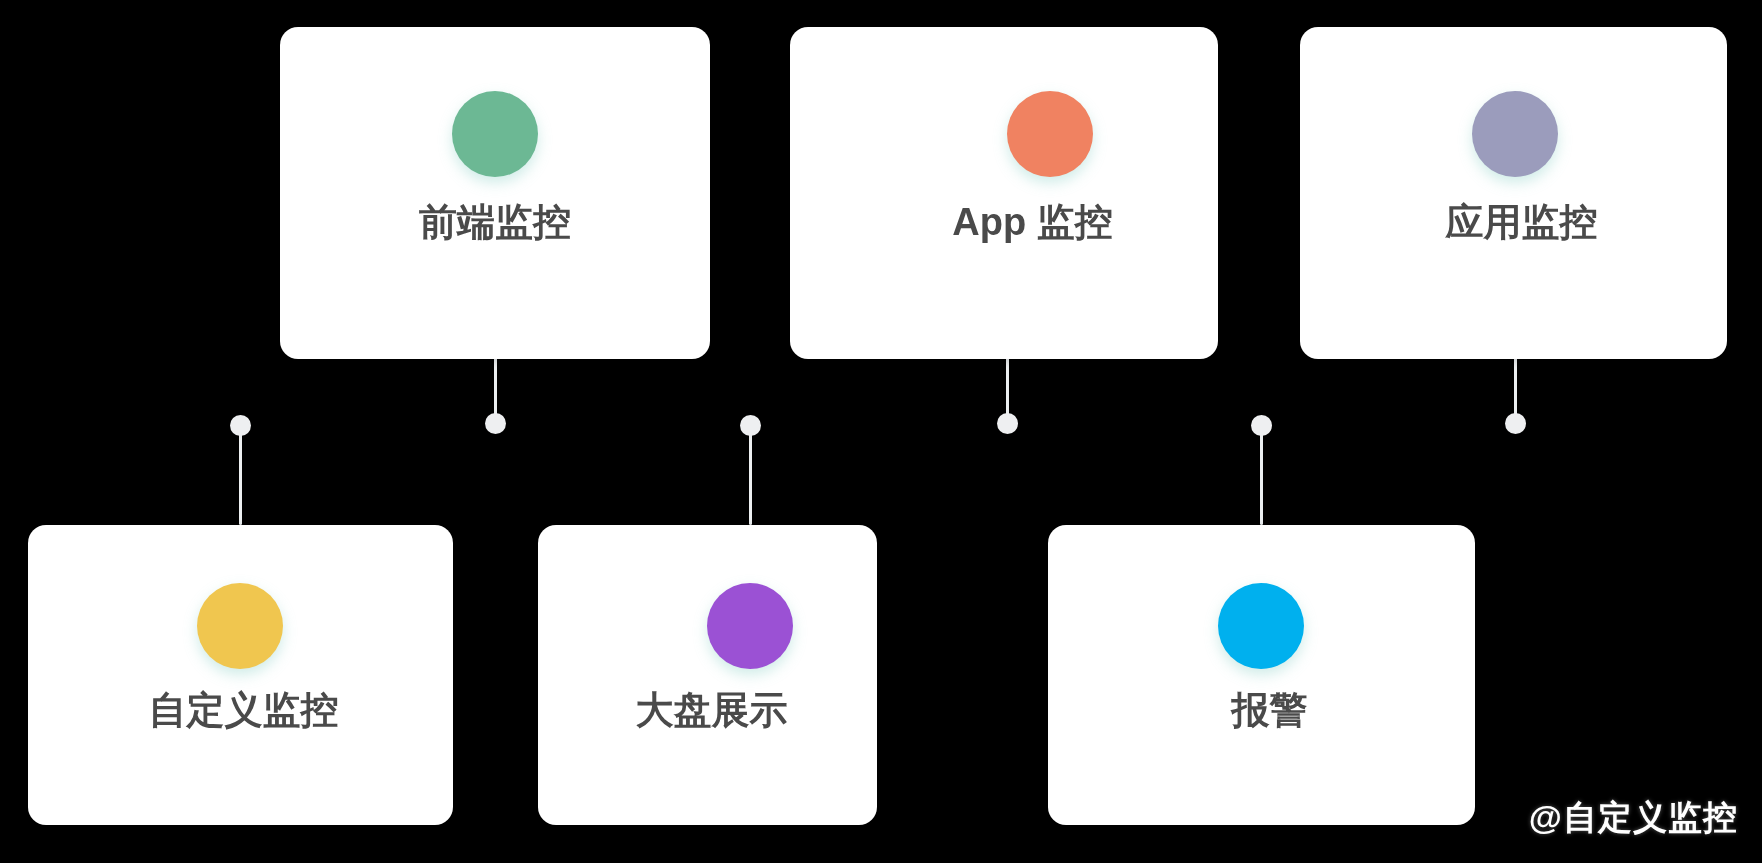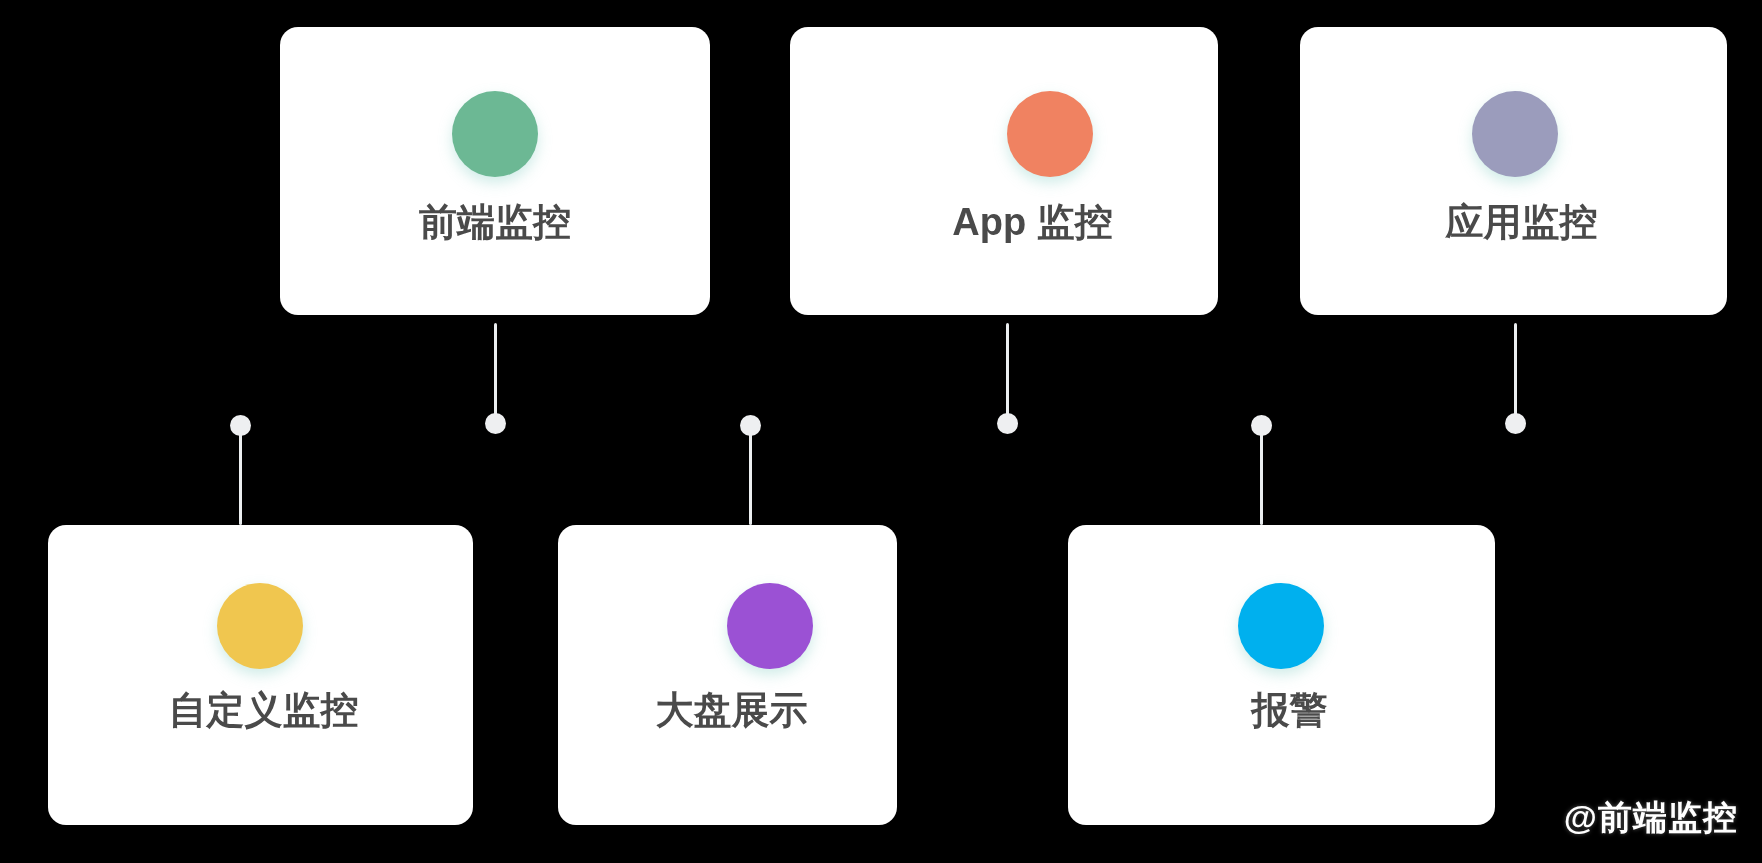--- a/index.html
+++ b/index.html
@@ -62,26 +62,26 @@
     position: absolute;
     left: 0;
     right: 0;
     text-align: center;
     color: #4a4a4a;
     font-weight: bold;
     white-space: nowrap;
   }
 
   
-  .row1 { top: 27px; height: 288px; }
+  .row1 { top: 27px; height: 332px; }
   .row1 .card-dot { top: 64px; width: 86px; height: 86px; left: 50%; margin-left: -43px; }
   .row1 .card-label { top: 170px; font-size: 38px; }
 
   
-  .row2 { top: 525px; height: 300px; margin-left: 20px; }
+  .row2 { top: 525px; height: 300px; }
   .row2 .card-dot { top: 58px; width: 86px; height: 86px; left: 50%; margin-left: -43px; }
   .row2 .card-label { top: 160px; font-size: 38px; }
 
   
   #card-frontend    { left: 280px;  width: 430px; }
   #card-app         { left: 790px;  width: 428px; }
   #card-application { left: 1300px; width: 427px; }
   #card-custom      { left: 28px;   width: 425px; }
   #card-dashboard   { left: 538px;  width: 339px; }
   #card-alarm       { left: 1048px; width: 427px; }
@@ -157,15 +157,15 @@
   <div class="card row2" id="card-dashboard">
     <span class="card-dot" id="dot-dashboard" style="background: rgb(155, 81, 212);"></span>
     <span class="card-label">大盘展示</span>
   </div>
 
   <div class="card row2" id="card-alarm">
     <span class="card-dot" id="dot-alarm" style="background: rgb(0, 176, 238);"></span>
     <span class="card-label">报警</span>
   </div>
 
-  <div id="watermark">@前端监控</div>
+  <div id="watermark">@自定义监控</div>
 
 </div>
 
 </body></html>

